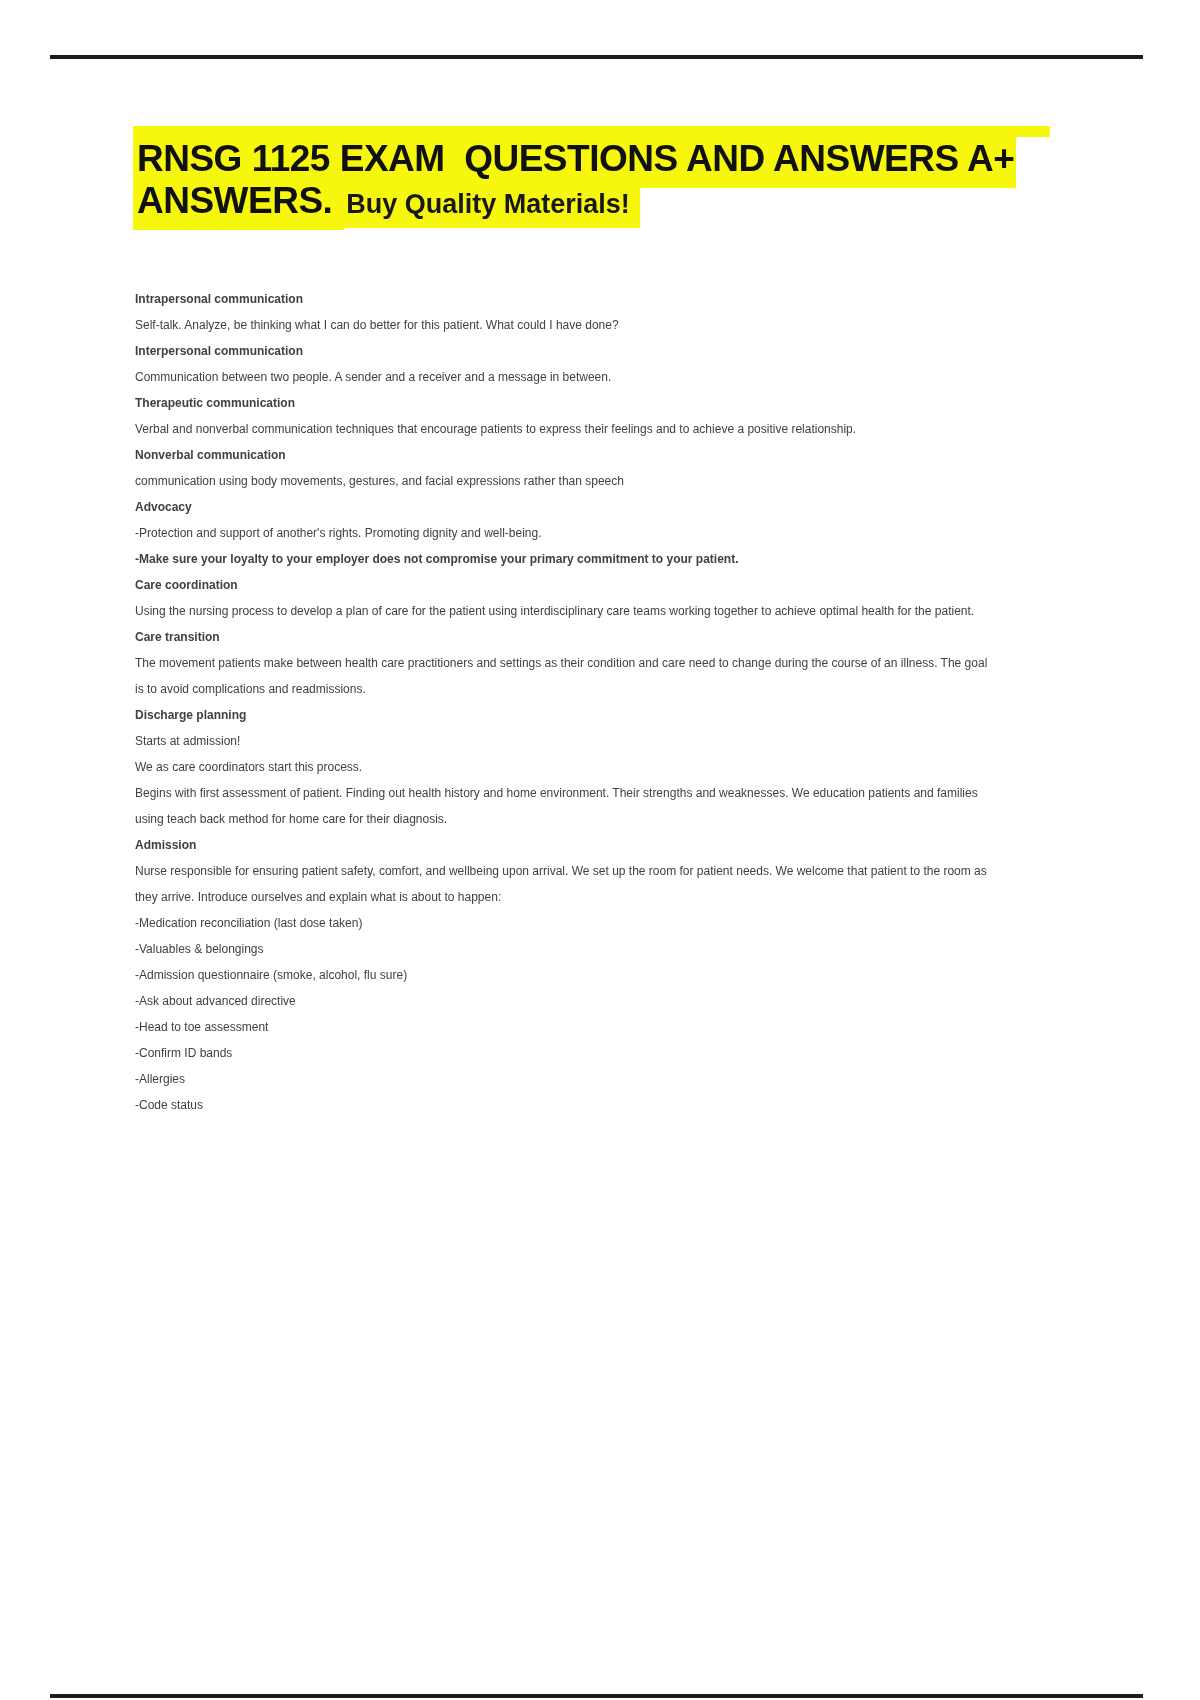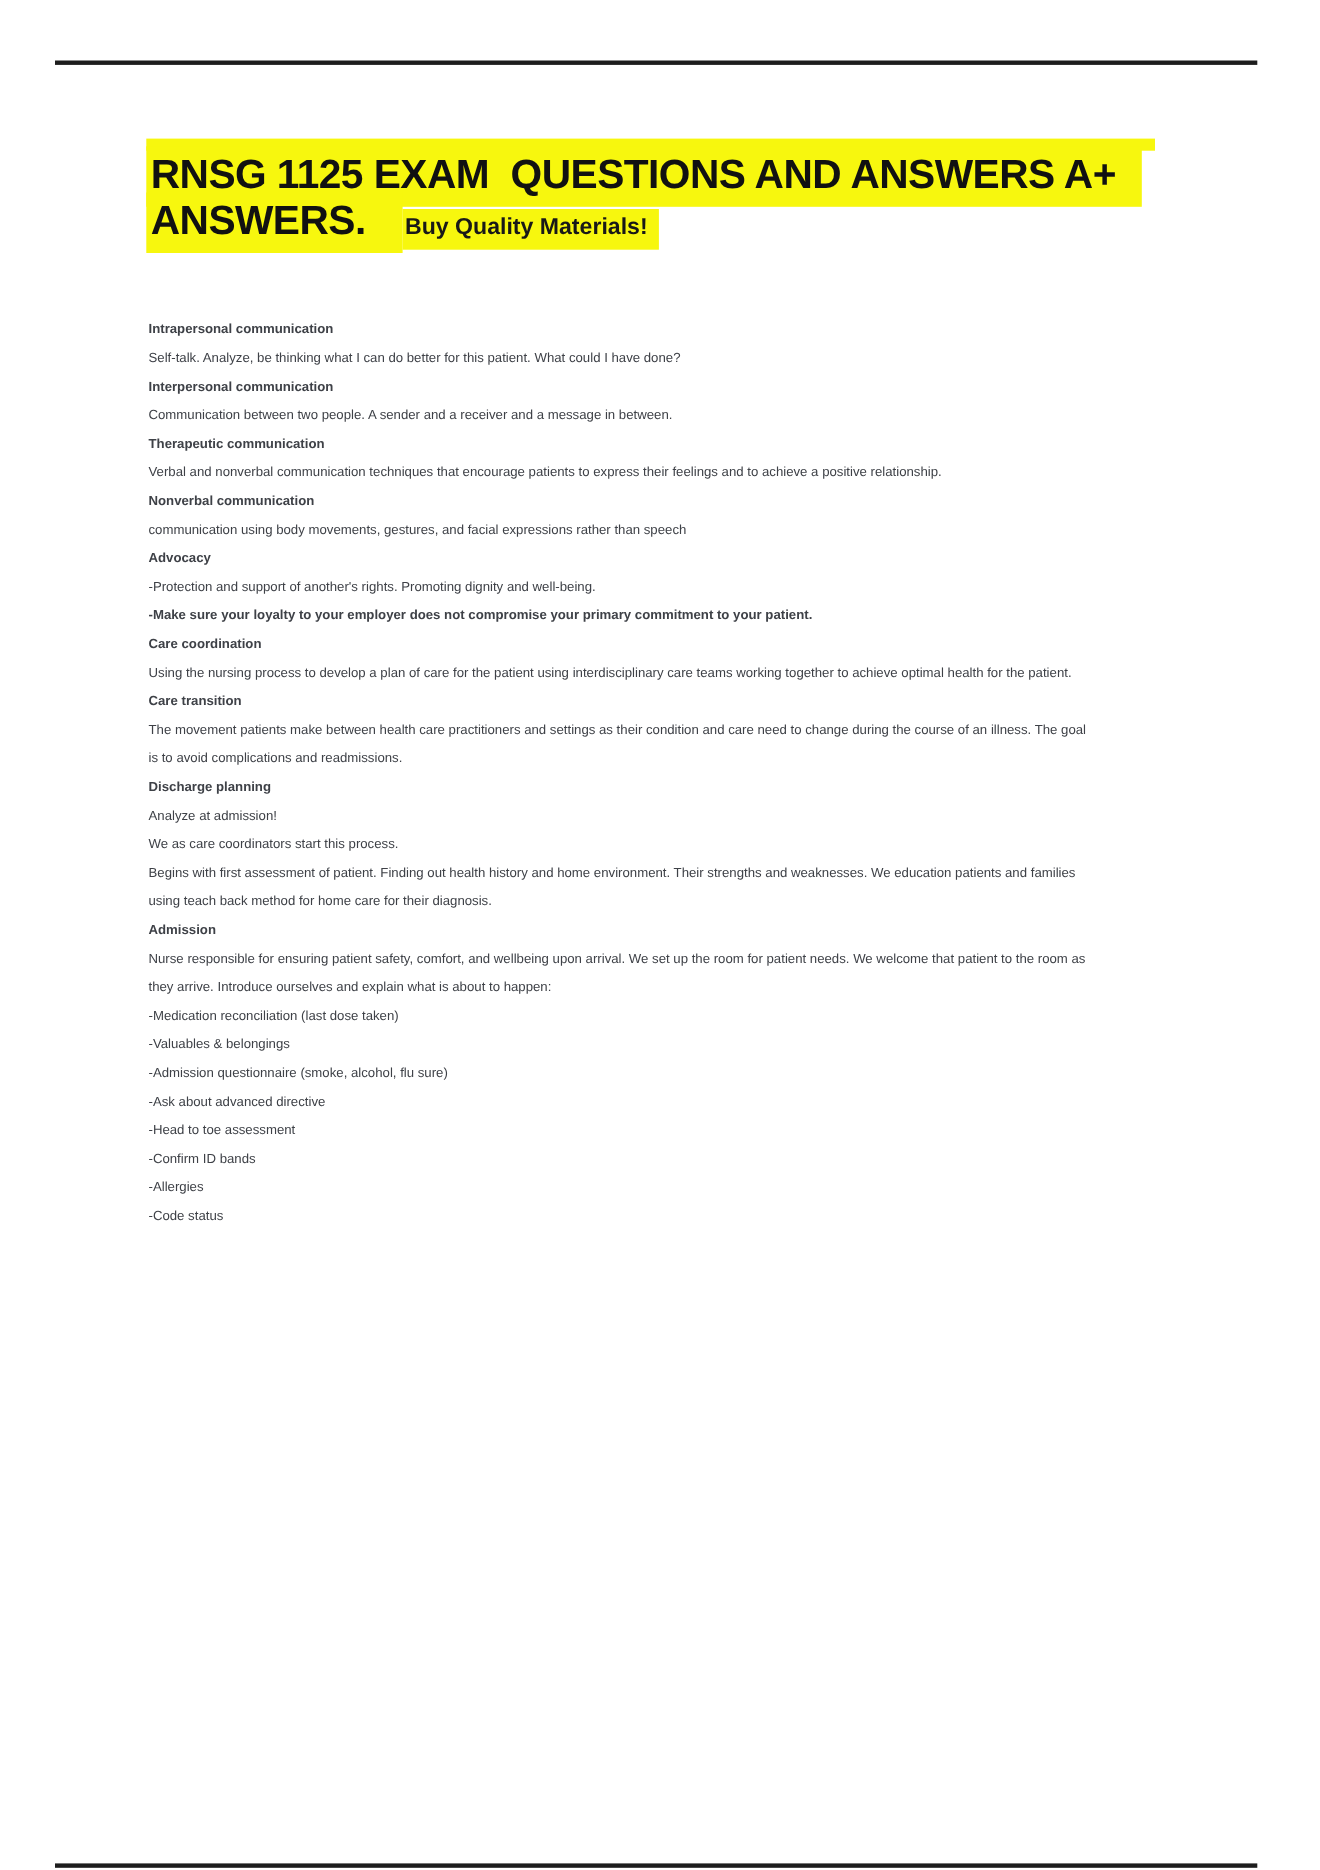--- a/index.html
+++ b/index.html
@@ -38,24 +38,24 @@
   }
   .title-line {
     margin: 0 0 5px 0;
     line-height: 1.0;
   }
   .title-main {
     font-size: 37px;
     font-weight: bold;
     letter-spacing: -0.5px;
     color: #111111;
-    padding: 5px 24px 9px 4px;
+    padding: 5px 2px 9px 4px;
   }
   .title-sub {
-    font-size: 21px;
+    font-size: 27px;
     font-weight: bold;
     color: #181818;
     padding: 5px 10px 9px 2px;
   }
 
   .glossary {
     position: absolute;
     left: 135px;
     top: 286px;
     width: 854px;
@@ -93,21 +93,21 @@
       <div class="term">Nonverbal communication</div>
       <div class="def">communication using body movements, gestures, and facial expressions rather than speech</div>
       <div class="term">Advocacy</div>
       <div class="def">-Protection and support of another's rights. Promoting dignity and well-being.</div>
       <div class="def bold">-Make sure your loyalty to your employer does not compromise your primary commitment to your patient.</div>
       <div class="term">Care coordination</div>
       <div class="def">Using the nursing process to develop a plan of care for the patient using interdisciplinary care teams working together to achieve optimal health for the patient.</div>
       <div class="term">Care transition</div>
       <div class="def">The movement patients make between health care practitioners and settings as their condition and care need to change during the course of an illness. The goal is to avoid complications and readmissions.</div>
       <div class="term">Discharge planning</div>
-      <div class="def">Analyze at admission!</div>
+      <div class="def">Starts at admission!</div>
       <div class="def">We as care coordinators start this process.</div>
       <div class="def">Begins with first assessment of patient. Finding out health history and home environment. Their strengths and weaknesses. We education patients and families using teach back method for home care for their diagnosis.</div>
       <div class="term">Admission</div>
       <div class="def">Nurse responsible for ensuring patient safety, comfort, and wellbeing upon arrival. We set up the room for patient needs. We welcome that patient to the room as they arrive. Introduce ourselves and explain what is about to happen:</div>
       <div class="def">-Medication reconciliation (last dose taken)</div>
       <div class="def">-Valuables &amp; belongings</div>
       <div class="def">-Admission questionnaire (smoke, alcohol, flu sure)</div>
       <div class="def">-Ask about advanced directive</div>
       <div class="def">-Head to toe assessment</div>
       <div class="def">-Confirm ID bands</div>

